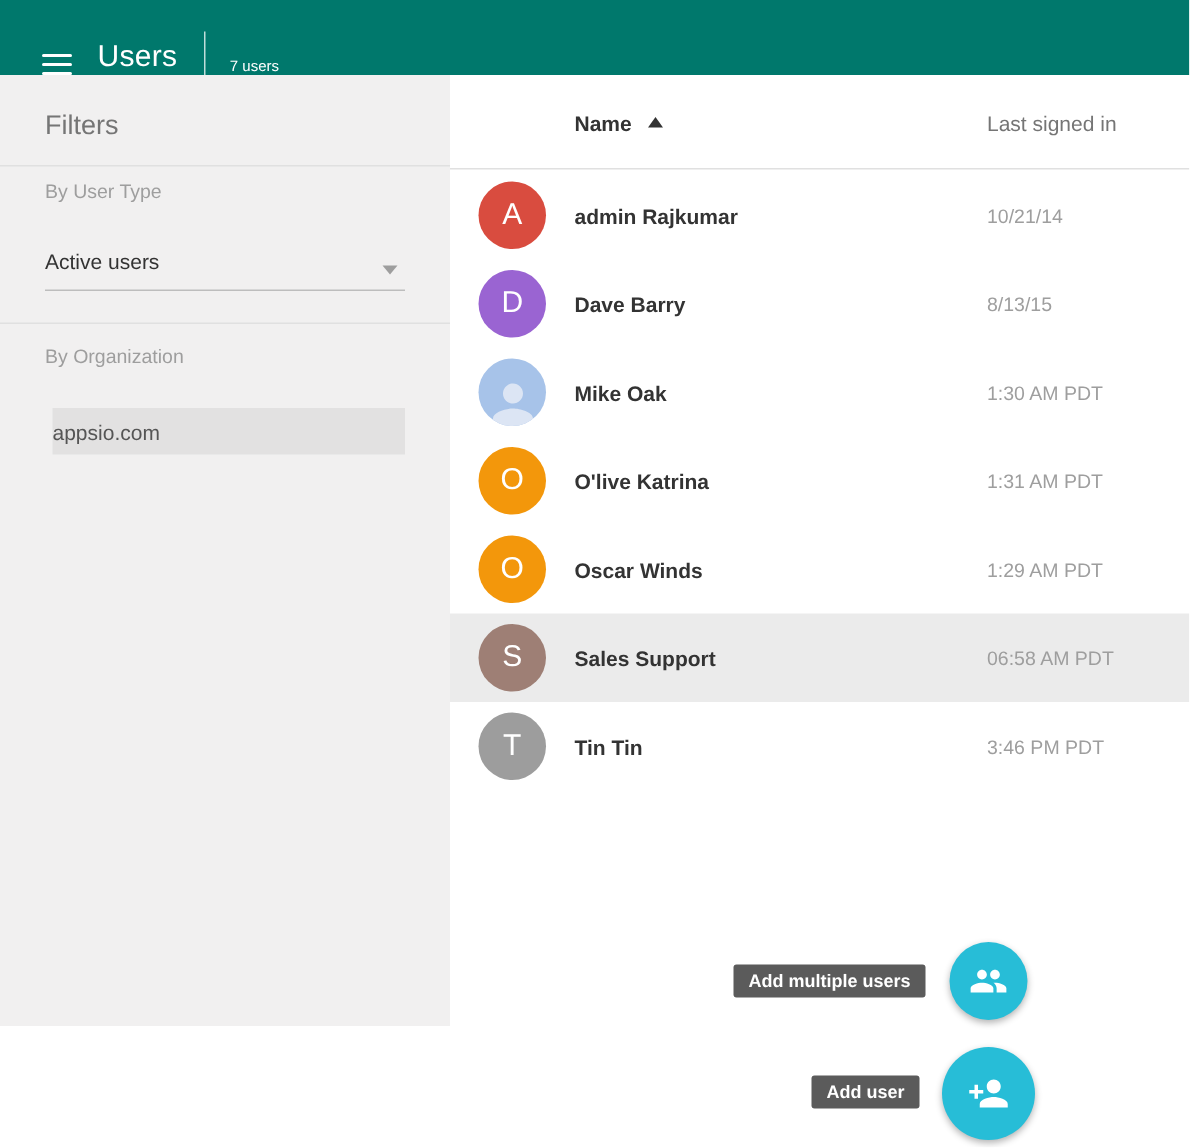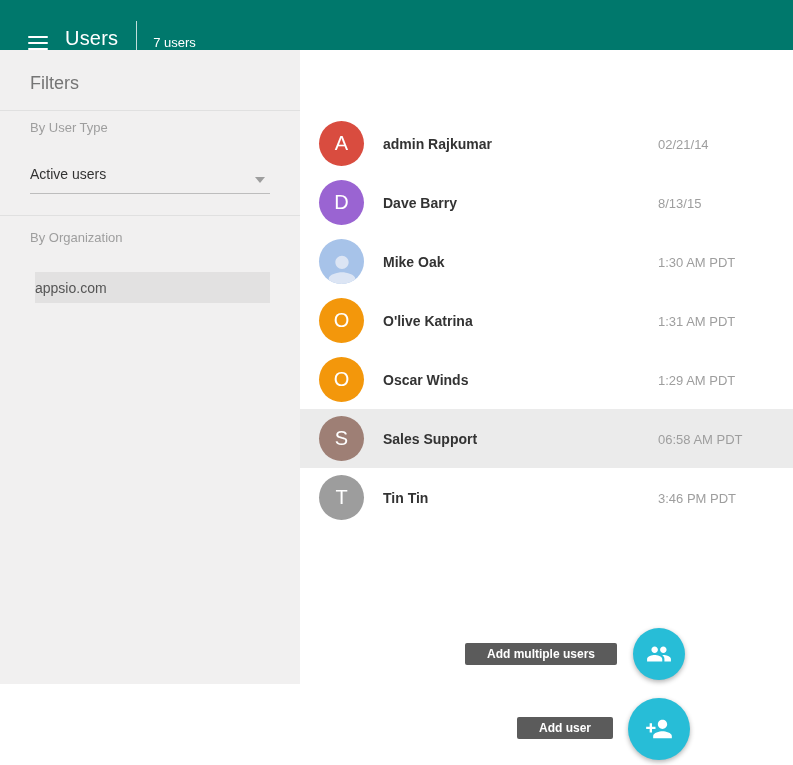--- a/index.html
+++ b/index.html
@@ -11,21 +11,21 @@
 
   
   .topbar {
     position:absolute; top:0; left:0; right:0; height:50px;
     background:#00786C; display:flex; align-items:center;
   }
   .menu-btn { margin-left:28px; width:20px; height:14px; cursor:pointer; display:flex; flex-direction:column; justify-content:space-between; }
   .menu-btn .bar { height:2.4px; width:20px; background:#fff; border-radius:1px; }
   .app-title { margin-left:17px; color:#fff; font-size:20px; letter-spacing:.2px; }
   .title-divider { width:1px; height:29px; background:rgba(255,255,255,.75); margin-left:18px; }
-  .user-count { margin-left:16px; color:#fff; font-size:13px; }
+  .user-count { margin-left:16px; color:#fff; font-size:10px; }
 
   
   .sidebar { position:absolute; top:50px; left:0; width:300px; height:634px; background:#F1F0F0; }
   .filters-title { position:absolute; left:30px; top:23px; font-size:18px; color:#757575; }
   .sb-divider { position:absolute; left:0; right:0; height:1px; background:#E0E0E0; }
   .sb-divider.d1 { top:60px; }
   .sb-divider.d2 { top:165px; }
   .sb-label { position:absolute; left:30px; font-size:13px; color:#9E9E9E; }
   .lbl-user-type { top:70px; }
   .lbl-org { top:180px; }
@@ -82,21 +82,21 @@
   
   .fab {
     position:absolute; border-radius:50%; background:#27BDD7;
     display:flex; align-items:center; justify-content:center; cursor:pointer;
     box-shadow:0 2px 5px rgba(0,0,0,.3);
   }
   .fab-small { left:633px; top:628px; width:52px; height:52px; }
   .fab-large { left:628px; top:698px; width:62px; height:62px; }
   .fab svg { fill:#fff; }
   .tooltip {
-    position:absolute; height:22px; line-height:22px; padding:0 22px;
+    position:absolute; height:22px; line-height:22px; padding:0 10px;
     background:#5B5B5B; color:#fff; font-size:12px; font-weight:bold;
     border-radius:2px; white-space:nowrap;text-align:right;
   }
   .tip-multiple { top:643px; right:176px; }
   .tip-add { top:717px; right:180px; }
 </style>
 </head>
 <body>
 
 <div class="app">
@@ -122,29 +122,36 @@
       <span class="select-caret"></span>
     </div>
 
     <div class="sb-divider d2"></div>
 
     <div class="sb-label lbl-org">By Organization</div>
     <input class="org-input" type="text" value="appsio.com" style="">
   </aside>
 
   <main class="content">
+    <div class="table-header">
+      <div class="col-name">
+        <span>Name</span>
+        <span class="sort-arrow"></span>
+      </div>
+      <div class="col-signed">Last signed in</div>
+    </div>
 
     <div class="rows">
         <div class="row">
     <div class="avatar" style="background: rgb(217, 76, 63);">
       <span class="initial">A</span>
 
     </div>
     <span class="uname">admin Rajkumar</span>
-    <span class="udate">02/21/14</span>
+    <span class="udate">10/21/14</span>
   </div>
         <div class="row">
     <div class="avatar" style="background: rgb(154, 100, 210);">
       <span class="initial">D</span>
 
     </div>
     <span class="uname">Dave Barry</span>
     <span class="udate">8/13/15</span>
   </div>
         <div class="row">

